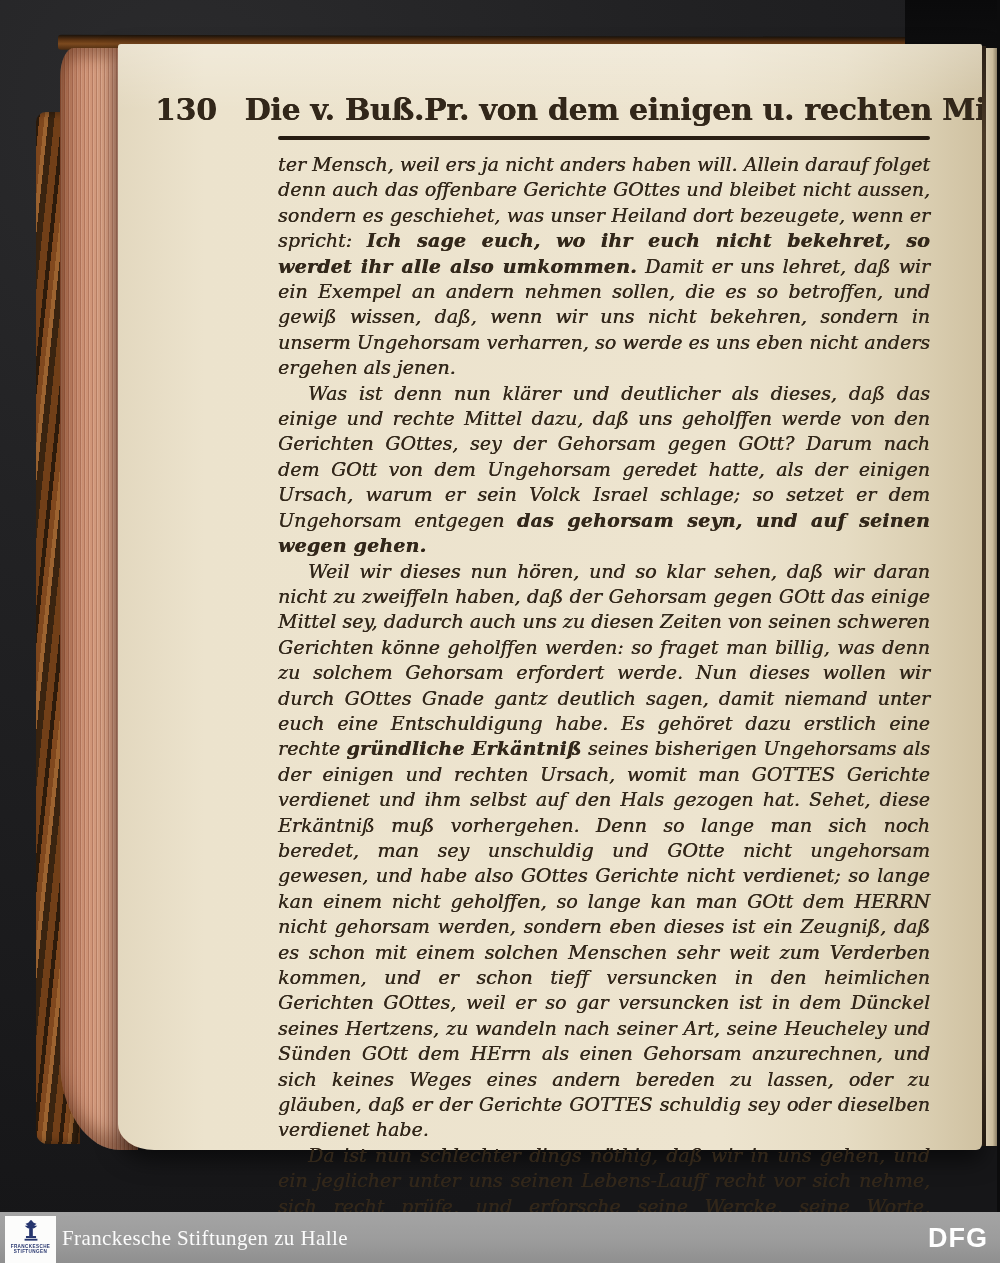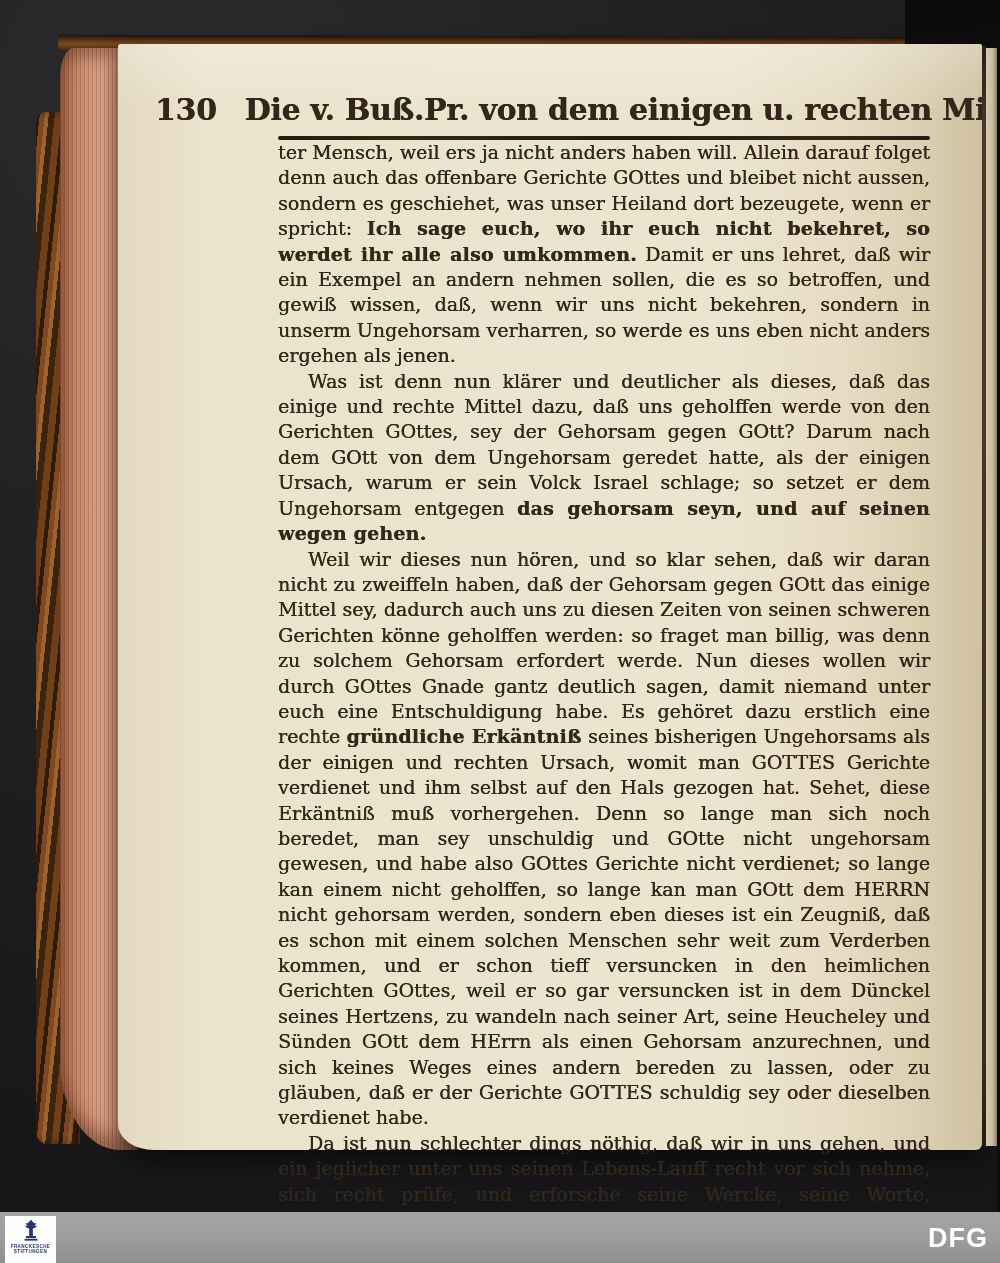--- a/index.html
+++ b/index.html
@@ -60,22 +60,22 @@
   .page-header{
     display:flex;justify-content:center;align-items:baseline;gap:28px;
     font-size:30px;font-weight:bold;letter-spacing:-.3px;
     text-shadow:.4px 0 0 #32271a;
     white-space:nowrap;
   }
   .header-rule{
     height:4px;margin-top:9px;border-radius:2px;
     background:linear-gradient(90deg,#241a10 0%,#332618 20%,#241a10 55%,#33271a 85%,#241a10 100%);
   }
-  .body-text{font-size:19px;line-height:25.4px;text-align:justify;
-    text-shadow:.35px 0 0 #32271a;}
+  .body-text{margin-top:12px;font-size:19px;line-height:25.4px;text-align:justify;
+    text-shadow:.35px 0 0 #32271a;font-style:italic;}
   .body-text p{margin:0;}
   .body-text p.indent{text-indent:30px;}
   .emph{font-weight:bold;letter-spacing:.2px;}
   .catchword{text-align:right;margin-top:1px;}
 
   
   .footer{
     position:absolute;left:0;bottom:0;width:1000px;height:51px;
     background:linear-gradient(180deg,#a4a4a4 0%,#9c9c9c 55%,#8f8f8f 100%);
   }
@@ -138,14 +138,15 @@
         <rect x="10" y="10.5" width="4" height="8"></rect>
         <rect x="6.5" y="18.5" width="11" height="2.2"></rect>
         <rect x="5" y="21.5" width="14" height="2"></rect>
       </g>
     </svg>
     <div class="logo-text">
       <div>FRANCKESCHE</div>
       <div>STIFTUNGEN</div>
     </div>
   </div>
+  <div class="footer-title">Franckesche Stiftungen zu Halle</div>
   <div class="dfg">DFG</div>
 </div>
 
 </body></html>

